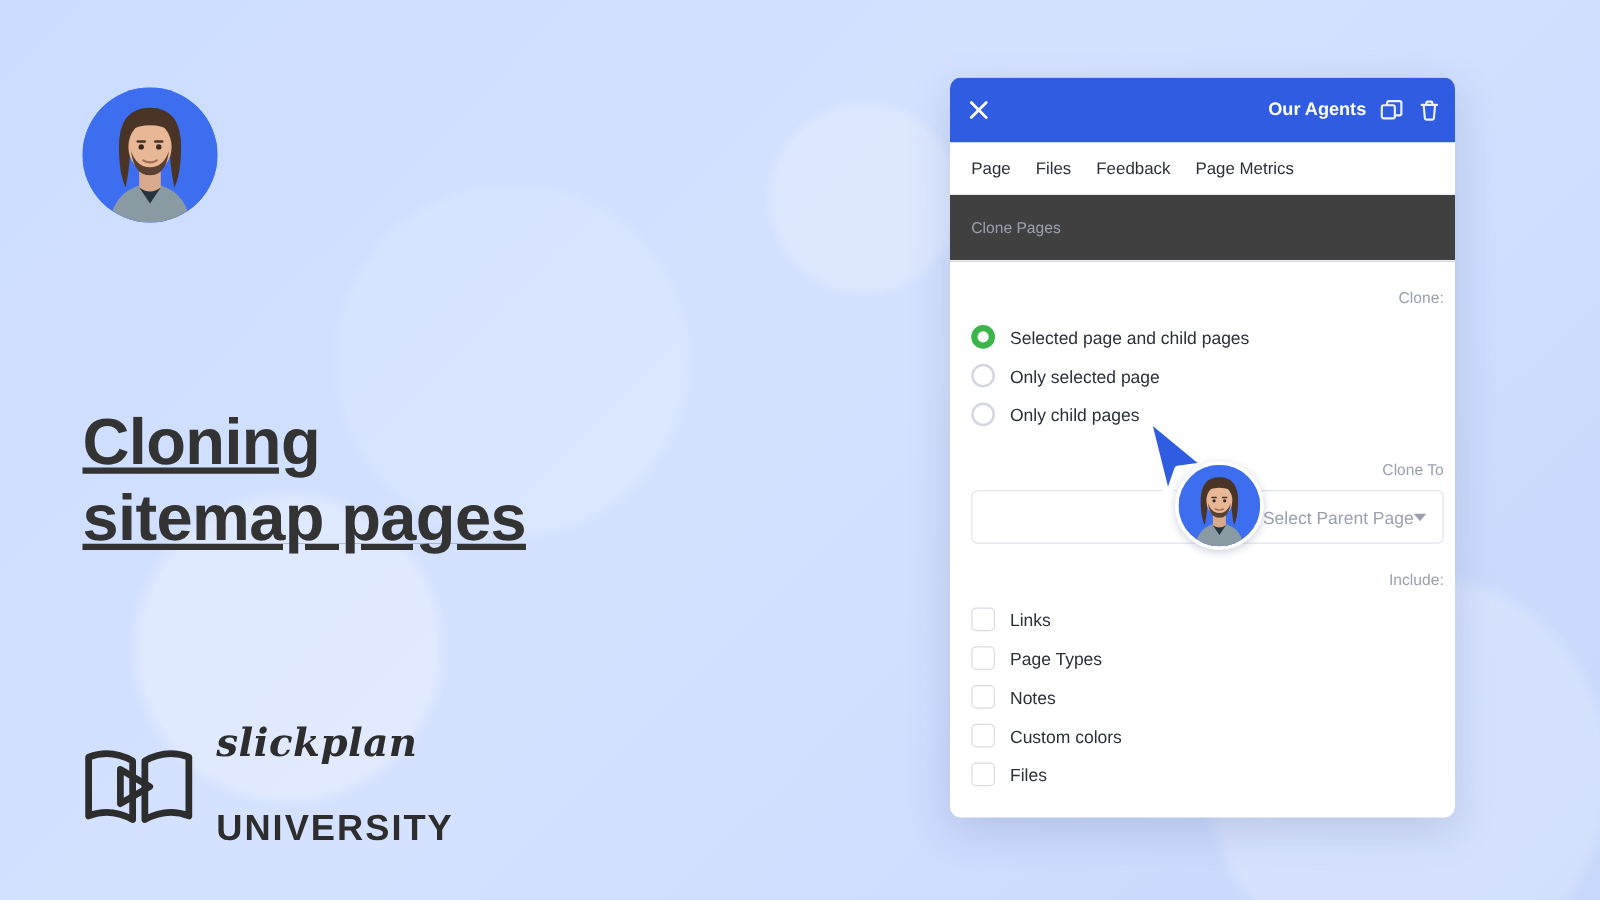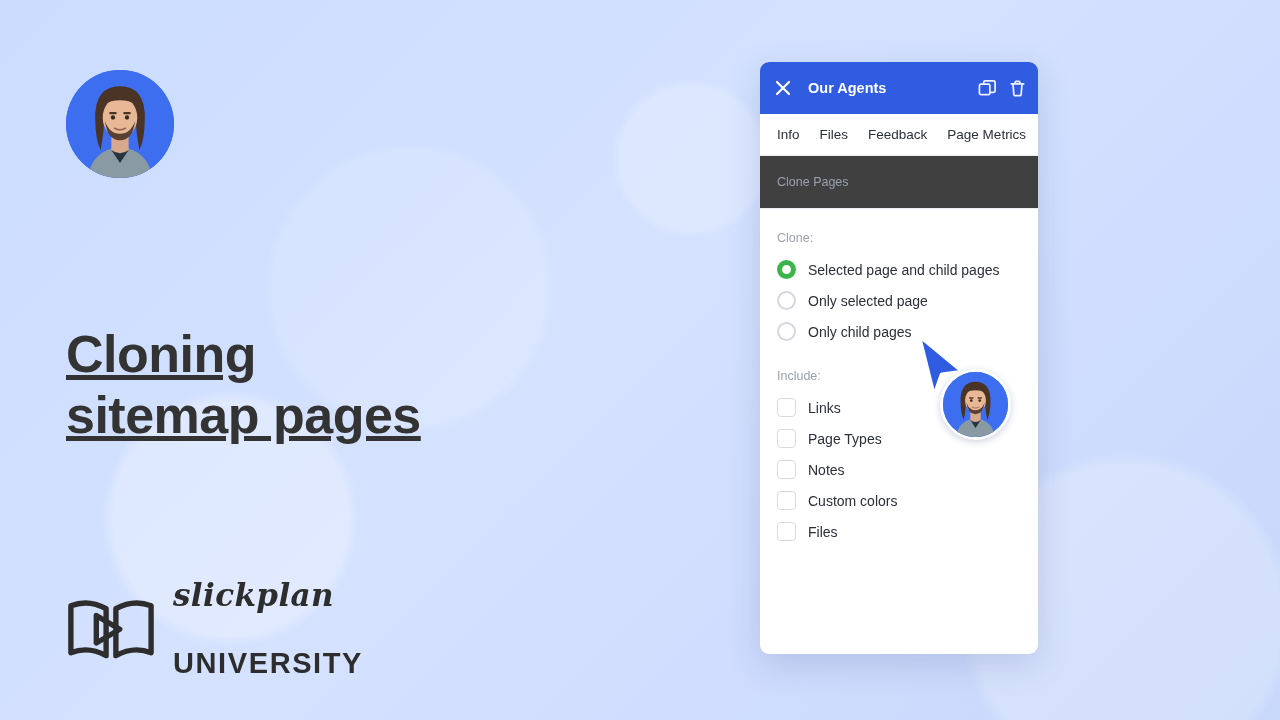--- a/index.html
+++ b/index.html
@@ -98,28 +98,29 @@
     font-weight: 700;
     letter-spacing: 1.6px;
     color: #2d2d2d;
   }
 
   
   .panel {
     position: absolute;
     left: 760px;
     top: 62px;
-    width: 278px;
+    width: 404px;
     height: 592px;
     background: #ffffff;
     border-radius: 9px;
     box-shadow: 0 10px 34px rgba(40,60,120,0.17);
     overflow: hidden;
     display: flex;
     flex-direction: column;
+    text-align: right;
   }
 
   .panel-header {
     height: 52px;
     background: #2f5ce0;
     display: flex;
     align-items: center;
     padding: 0 11px 0 13px;
     flex: none;
   }
@@ -330,21 +331,21 @@
       <span class="hdr-icon">
         <svg viewBox="0 0 20 20" aria-hidden="true">
           <path d="M3.5 5.2 h13" stroke="#ffffff" stroke-width="1.8" stroke-linecap="round"></path>
           <path d="M7.5 5.2 V3.4 a1 1 0 0 1 1 -1 h3 a1 1 0 0 1 1 1 v1.8" fill="none" stroke="#ffffff" stroke-width="1.8"></path>
           <path d="M5.2 5.2 l1 11.2 a1.3 1.3 0 0 0 1.3 1.2 h5 a1.3 1.3 0 0 0 1.3 -1.2 l1 -11.2" fill="none" stroke="#ffffff" stroke-width="1.8"></path>
         </svg>
       </span>
     </div>
 
     <div class="panel-tabs">
-      <span class="tab">Info</span>
+      <span class="tab">Page</span>
       <span class="tab">Files</span>
       <span class="tab">Feedback</span>
       <span class="tab">Page Metrics</span>
     </div>
 
     <div class="section-band">
       <span class="section-band-label">Clone Pages</span>
     </div>
 
     <div class="panel-body">
@@ -357,20 +358,27 @@
       </div>
       <div class="radio-row">
         <span class="radio"></span>
         <span class="radio-label">Only selected page</span>
       </div>
       <div class="radio-row">
         <span class="radio"></span>
         <span class="radio-label">Only child pages</span>
       </div>
 
+      <div class="clone-to-wrap">
+        <div class="field-label">Clone To</div>
+        <div class="select-box">
+          <span class="select-placeholder">Select Parent Page</span>
+          <span class="select-caret"></span>
+        </div>
+      </div>
 
       <div class="include-wrap">
         <div class="field-label">Include:</div>
 
         <div class="check-row">
           <span class="checkbox"></span>
           <span class="check-label">Links</span>
         </div>
         <div class="check-row">
           <span class="checkbox"></span>

